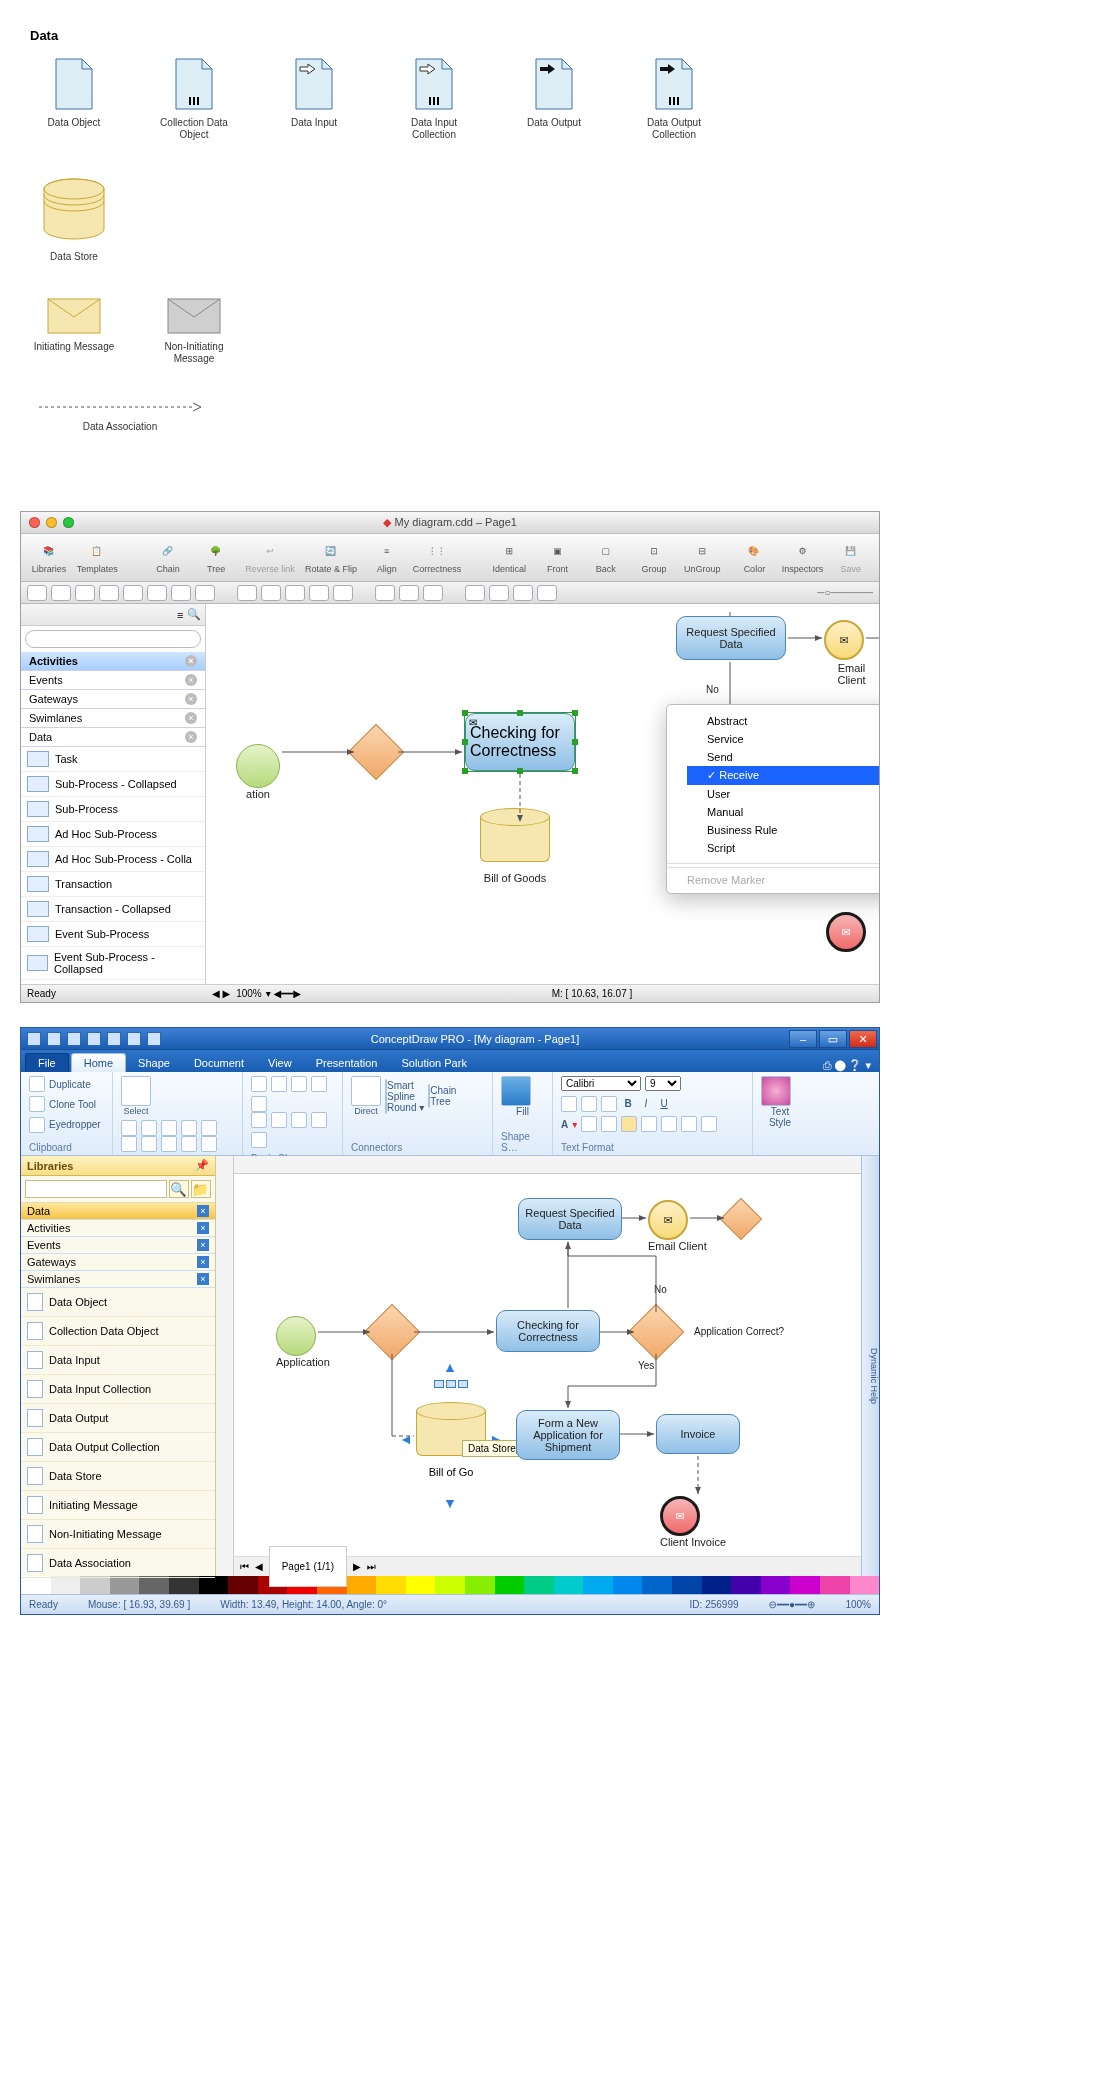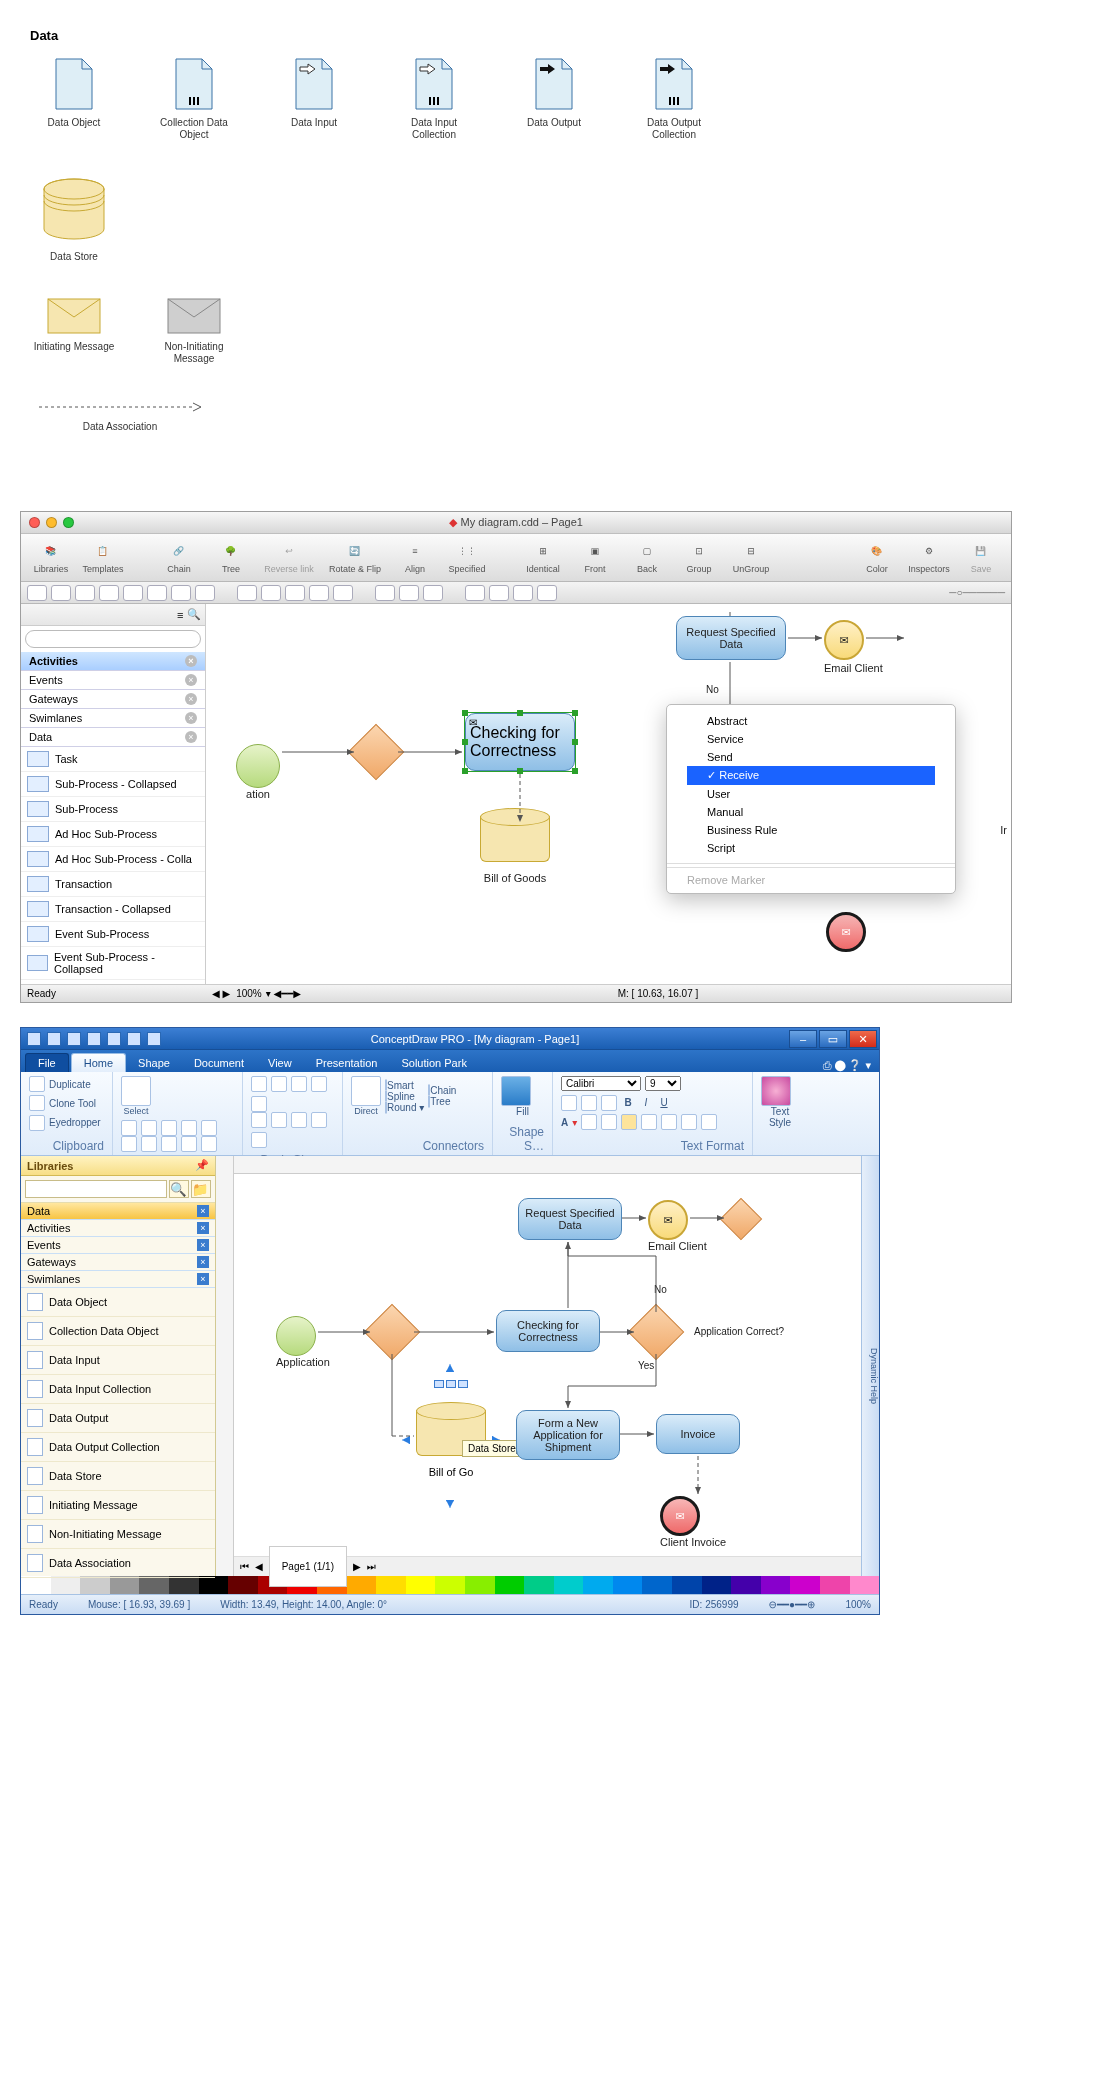--- a/index.html
+++ b/index.html
@@ -5,21 +5,21 @@
   *{box-sizing:border-box;margin:0;padding:0;font-family:"Segoe UI",Arial,sans-serif}
   body{background:#fff;width:1120px}
   
   .palette{padding:20px 30px 40px}
   .palette h4{font-size:13px;font-weight:bold;margin:8px 0 14px}
   .pal-row{display:flex;flex-wrap:wrap;gap:32px;margin-bottom:34px}
   .pal-item{width:88px;text-align:center;font-size:10px;color:#333}
   .pal-item svg{display:block;margin:0 auto 6px}
   .cap{line-height:1.2}
   
-  .mac{margin:4px 20px 0;border:1px solid #9e9e9e;background:#e9e9e9;width:992px}
+  .mac{margin:4px 20px 0;border:1px solid #9e9e9e;background:#e9e9e9;width:860px}
   .mac-title{height:22px;background:linear-gradient(#f7f7f7,#d8d8d8);display:flex;align-items:center;font-size:11px;color:#444;border-bottom:1px solid #bfbfbf;position:relative}
   .tl-btns{display:flex;gap:6px;padding-left:8px}
   .tl-btns span{width:11px;height:11px;border-radius:50%;border:1px solid rgba(0,0,0,.25)}
   .mac-title .tt{position:absolute;left:0;right:0;text-align:center}
   .mac-toolbar{display:flex;align-items:flex-start;gap:4px;padding:4px 6px;background:linear-gradient(#fbfbfb,#dcdcdc);border-bottom:1px solid #b8b8b8;height:48px}
   .tb-btn{width:48px;text-align:center;font-size:9px;color:#555}
   .tb-btn .ic{height:26px;display:flex;align-items:center;justify-content:center}
   .mac-sub{height:22px;background:linear-gradient(#f4f4f4,#dedede);border-bottom:1px solid #b8b8b8;display:flex;align-items:center;padding:0 6px;gap:4px}
   .msub-ic{width:20px;height:16px;border:1px solid #aab;border-radius:3px;background:#fff}
   .mac-body{display:flex;height:380px;background:#fff}
@@ -52,21 +52,21 @@
   .wb{width:28px;height:18px;background:linear-gradient(#6aa4e4,#2a6cc0);border:1px solid #1a4e92;font-size:11px;text-align:center;color:#fff;line-height:16px}
   .wb.cl{background:linear-gradient(#ef6a4a,#d22b1b)}
   .win-qat{height:22px;background:linear-gradient(#3c7fd4,#1a5eb2);border-bottom:1px solid #164e96;display:flex;align-items:center;gap:6px;padding-left:6px}
   .qat-ic{width:14px;height:14px;background:#cfe2ff;border:1px solid #2a68b4}
   .ribbon-tabs{height:22px;background:linear-gradient(#2d74c8,#1a5eb2);display:flex;align-items:flex-end;padding-left:4px;font-size:11px;color:#fff}
   .rtab{padding:3px 12px;cursor:default}
   .rtab.file{background:#0f4ea0;border:1px solid #0a3c7e;border-bottom:none;color:#fff;border-radius:3px 3px 0 0;margin-right:2px}
   .rtab.act{background:linear-gradient(#fdfeff,#e3eefb);color:#1d4e8c;border:1px solid #9abde4;border-bottom:none;border-radius:3px 3px 0 0}
   .ribbon{height:84px;background:linear-gradient(#f7fbff,#e0ecfa);border-bottom:1px solid #a6c2e4;display:flex;font-size:10px;color:#3a5a84}
   .rgrp{border-right:1px solid #c3d6ee;padding:4px 8px 2px;display:flex;flex-direction:column;justify-content:space-between}
-  .rgrp .lbl{text-align:right;color:#5a7ba8;font-size:12px;margin-top:5px}
+  .rgrp .lbl{text-align:left;color:#5a7ba8;font-size:10px;margin-top:5px}
   .rrow{display:flex;align-items:center;gap:4px;flex-wrap:wrap}
   .ric{width:16px;height:16px;border:1px solid #a9c2e4;background:#fff;border-radius:2px}
   .ric.big{width:30px;height:30px}
   .win-body{display:flex;height:420px}
   .wside{width:195px;background:#fbf8ec;border-right:1px solid #d2c992;font-size:11px}
   .ws-head{background:linear-gradient(#fff3c2,#f7de86);height:20px;display:flex;align-items:center;justify-content:space-between;padding:0 6px;border-bottom:1px solid #d2b956;font-weight:bold;color:#6a4c0e}
   .ws-search{display:flex;gap:2px;padding:4px;border-bottom:1px solid #e6dcae}
   .ws-search input{flex:1;height:18px;border:1px solid #c8bc88;padding:0 4px;font-size:10px}
   .ws-search button{width:20px;height:18px;border:1px solid #c8bc88;background:#fff9e0}
   .wcat{display:flex;justify-content:space-between;align-items:center;padding:2px 6px;border-bottom:1px solid #c9dff6;cursor:default}
@@ -231,21 +231,21 @@
     <div class="tb-btn" style="width:64px">
         <div class="ic">🔄</div>
         <div>Rotate &amp; Flip</div>
       </div>
     <div class="tb-btn">
         <div class="ic">≡</div>
         <div>Align</div>
       </div>
     <div class="tb-btn">
         <div class="ic">⋮⋮</div>
-        <div>Specified</div>
+        <div>Correctness</div>
       </div>
     <div style="width:20px"></div>
     <div class="tb-btn">
         <div class="ic">⊞</div>
         <div>Identical</div>
       </div>
     <div class="tb-btn">
         <div class="ic">▣</div>
         <div>Front</div>
       </div>

